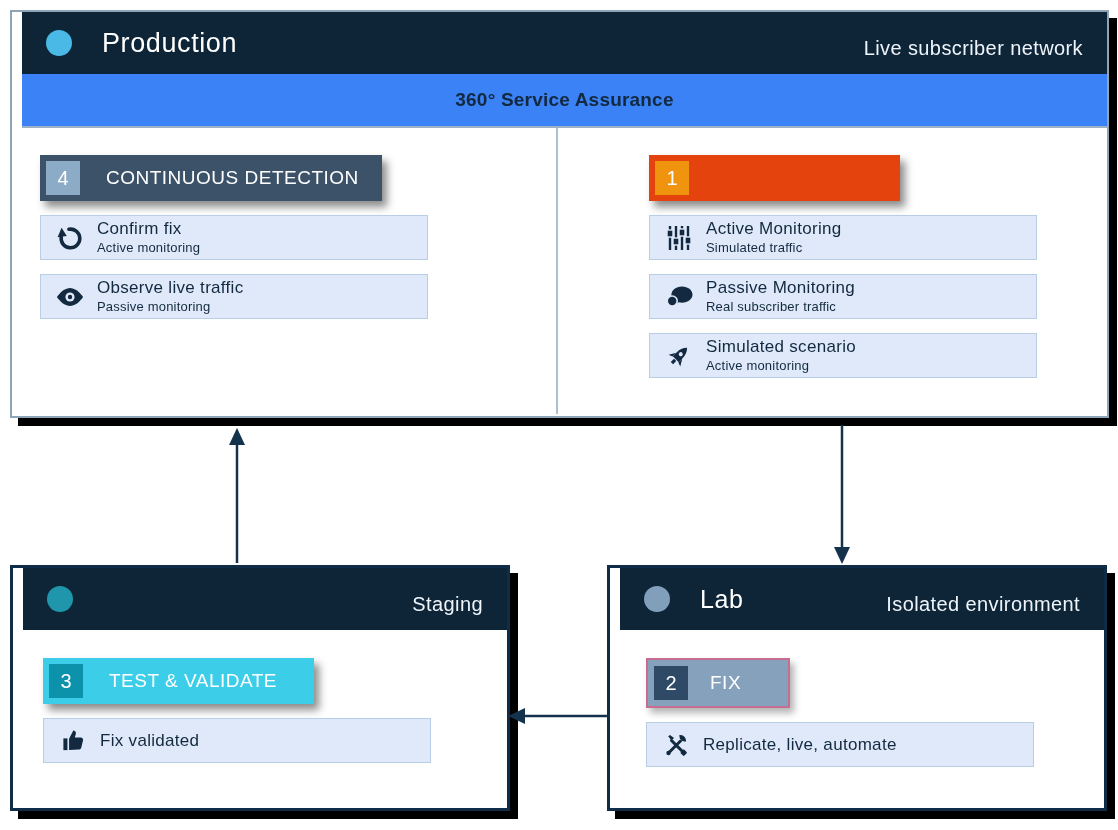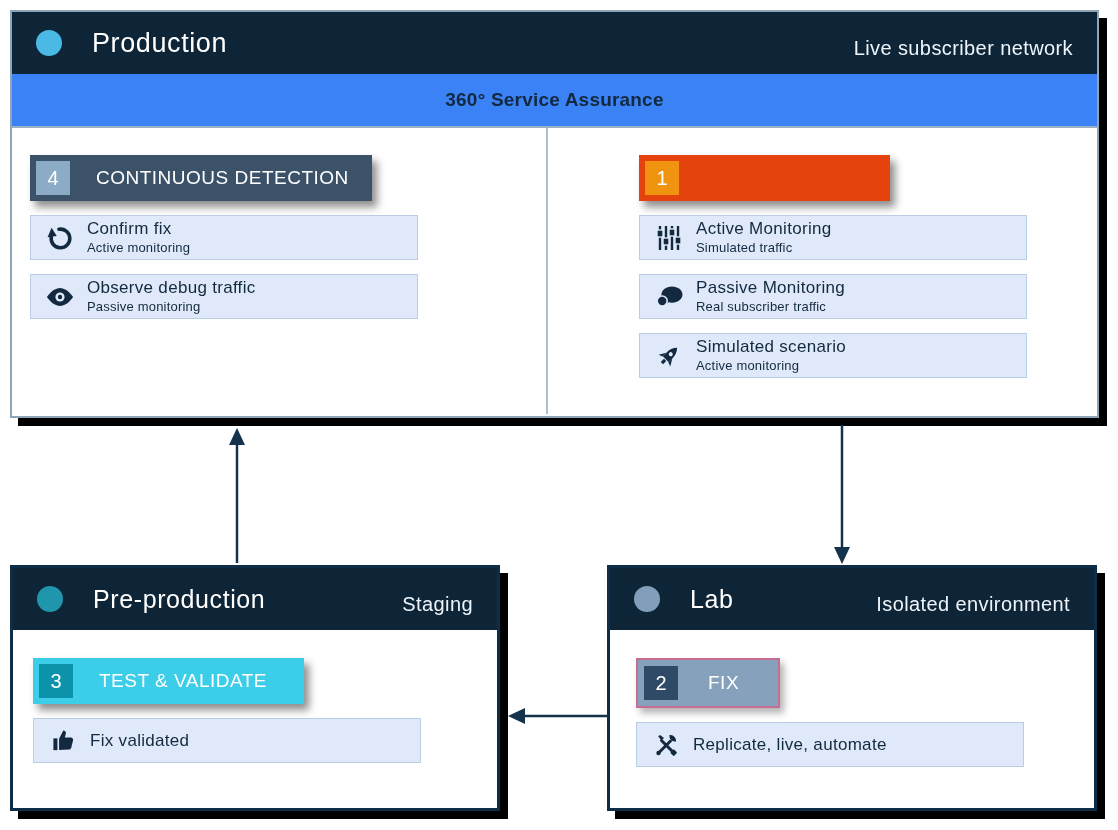--- a/index.html
+++ b/index.html
@@ -1,20 +1,20 @@
 <!DOCTYPE html>
 <html><head>
 <meta charset="utf-8">
 <style>
   html,body{margin:0;padding:0;background:#ffffff;}
   #canvas{position:relative;width:1118px;height:830px;overflow:hidden;
           font-family:"Liberation Sans","DejaVu Sans",sans-serif;color:#13293f;}
 
   
-  .envbox{position:absolute;background:#fff;box-shadow:8px 8px 0 #000;}
+  .envbox{position:absolute;background:#fff;box-shadow:8px 8px 0 #000;padding-left:10px;}
   #production-box{left:10px;top:10px;width:1085px;height:404px;border:2px solid #8ea5b8;}
   #preproduction-box{left:10px;top:565px;width:484px;height:240px;border:3px solid #0f2d47;}
   #lab-box{left:607px;top:565px;width:484px;height:240px;border:3px solid #0f2d47;}
 
   .envheader{height:62px;background:#0e2537;display:flex;align-items:center;padding:0 24px;}
   .envdot{width:26px;height:26px;border-radius:50%;flex:0 0 auto;}
   .dot-production{background:#4ab9e6;}
   .dot-preprod{background:#1f96ab;}
   .dot-lab{background:#819eba;}
   .envtitle{color:#fff;font-size:27px;font-weight:400;letter-spacing:.6px;margin-left:30px;}
@@ -100,21 +100,21 @@
 
         <div class="card">
           <span class="icon">
             <svg width="30" height="22" viewBox="0 0 30 22">
               <path d="M15 2C7.5 2 2 11 2 11s5.5 9 13 9 13-9 13-9-5.5-9-13-9z" fill="#13293f"></path>
               <circle cx="15" cy="11" r="4.6" fill="#dfe9fa"></circle>
               <circle cx="15" cy="11" r="2.2" fill="#13293f"></circle>
             </svg>
           </span>
           <div class="ctext">
-            <div class="ctitle">Observe debug traffic</div>
+            <div class="ctitle">Observe live traffic</div>
             <div class="csub">Passive monitoring</div>
           </div>
         </div>
       </div>
 
       <div class="col col-right">
         <div class="step step-id">
           <span class="stepnum sq-id">1</span>
         </div>
 
@@ -171,21 +171,20 @@
             <div class="csub">Active monitoring</div>
           </div>
         </div>
       </div>
     </div>
   </div>
 
   <div class="envbox" id="preproduction-box">
     <div class="envheader">
       <span class="envdot dot-preprod"></span>
-      <span class="envtitle" style="font-size:25px;">Pre-production</span>
       <span class="envsub">Staging</span>
     </div>
     <div class="bottom-content">
       <div class="step step-tv">
         <span class="stepnum sq-tv">3</span>
         <span class="steplabel">TEST &amp; VALIDATE</span>
       </div>
       <div class="card">
         <span class="icon">
           <svg width="25" height="25" viewBox="0 0 26 26">
@@ -200,21 +199,21 @@
 
   <div class="envbox" id="lab-box">
     <div class="envheader">
       <span class="envdot dot-lab"></span>
       <span class="envtitle" style="font-size:25px;">Lab</span>
       <span class="envsub">Isolated environment</span>
     </div>
     <div class="bottom-content">
       <div class="step step-fix">
         <span class="stepnum sq-fix">2</span>
-        <span class="steplabel" style="margin-left:30px;">FIX</span>
+        <span class="steplabel" style="margin-left:22px;">FIX</span>
       </div>
       <div class="card">
         <span class="icon">
           <svg width="26" height="26" viewBox="0 0 26 26">
             <line x1="6" y1="20.5" x2="17.5" y2="9" stroke="#13293f" stroke-width="3" stroke-linecap="round"></line>
             <path d="M16.2 3.2a5.6 5.6 0 0 1 6.6 6.6l-3.4-.7-2.5-2.5z" fill="#13293f"></path>
             <circle cx="5.5" cy="21" r="2.2" fill="#13293f"></circle>
             <line x1="8.5" y1="8.5" x2="19.5" y2="19.5" stroke="#13293f" stroke-width="3" stroke-linecap="round"></line>
             <path d="M8.5 8.5 5.2 4.2 7 2.9l4 3.2z" fill="#13293f"></path>
             <rect x="18.2" y="18.2" width="5" height="5" rx="1" transform="rotate(45 20.7 20.7)" fill="#13293f"></rect>

